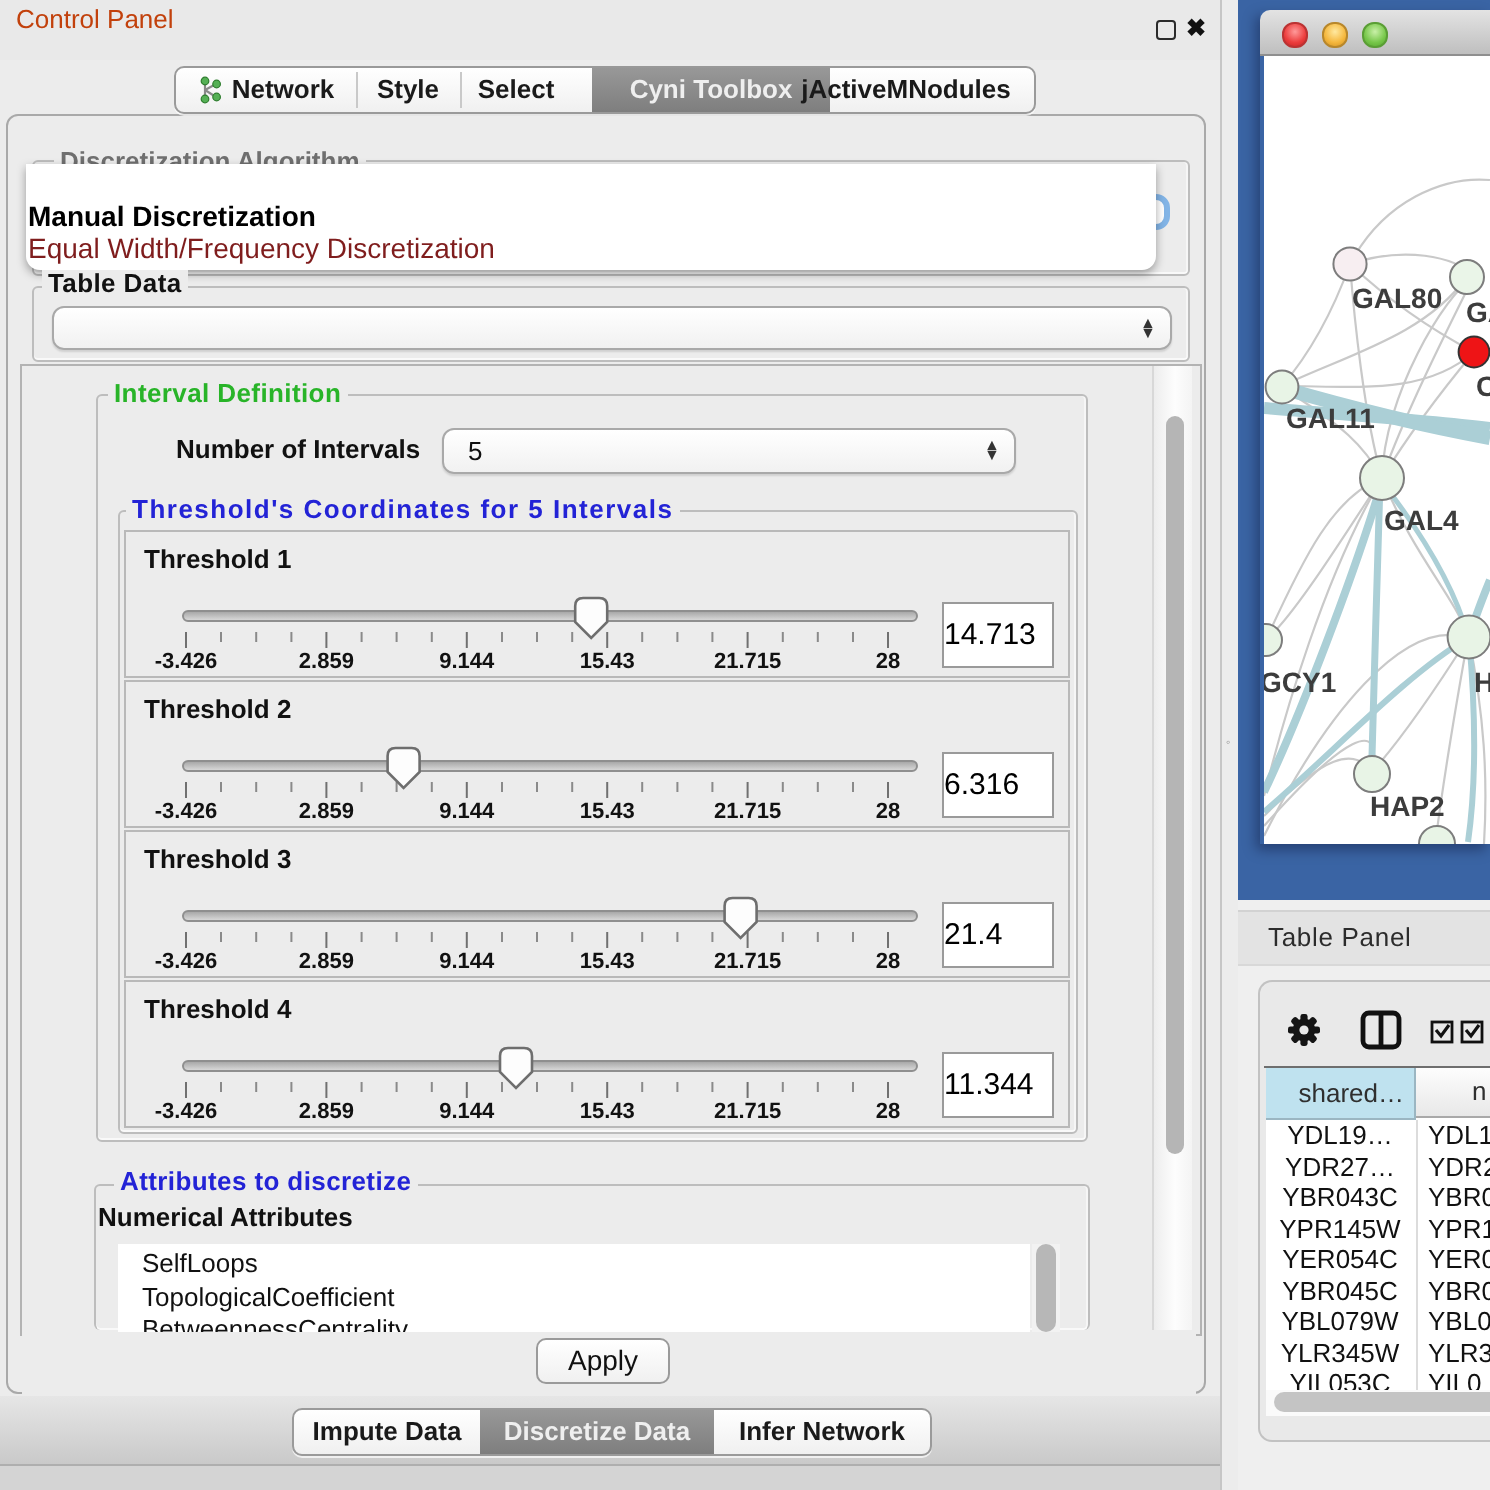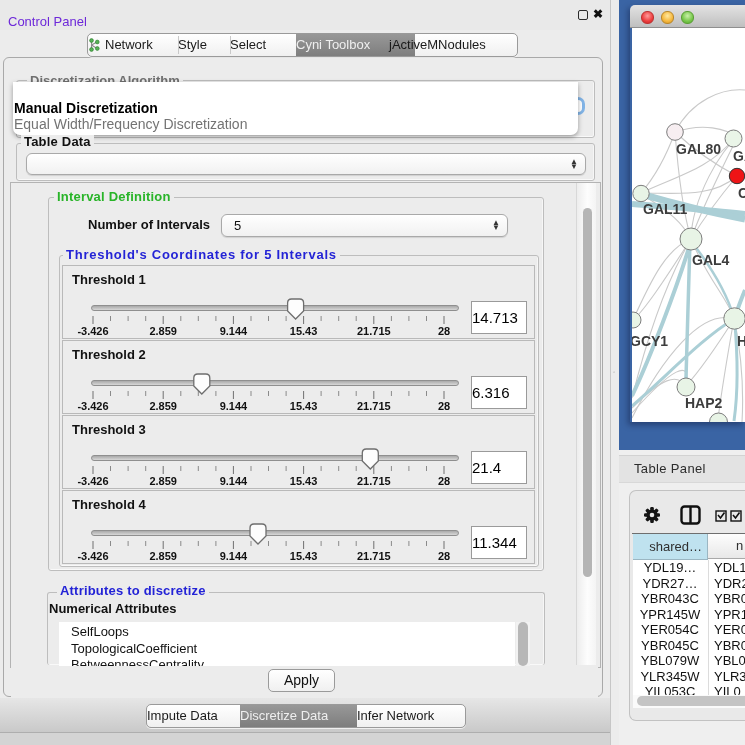--- a/index.html
+++ b/index.html
@@ -15,31 +15,31 @@
   .combo .ctext{position:absolute;left:12px;top:3px;font-size:13px;color:#111;}
   .arrows{position:absolute;width:10px;font-size:8px;line-height:5px;color:#333;text-align:center;}
   .thpanel{position:absolute;left:62px;width:471px;height:72px;border:1px solid #b9b9b9;background:#ececec;}
   .thlabel{position:absolute;left:9px;top:6px;font-size:13px;font-weight:bold;color:#111;}
   .track{position:absolute;left:28px;top:39px;width:366px;height:4px;border-radius:3px;
          background:linear-gradient(#a9a9a9,#d7d7d7);border:1px solid #8f8f8f;}
   .numbox{position:absolute;left:408px;top:35px;width:47px;height:31px;background:#fff;
           border:1px solid #9a9a9a;font-size:15px;text-align:left;line-height:31px;padding-right:7px;}
   .seg{position:absolute;height:22px;border:1px solid #9a9a9a;border-radius:5px;
        background:linear-gradient(#ffffff,#f0f0f0);box-shadow:0 1px 0 rgba(255,255,255,.7);}
-  .seg .s{position:absolute;top:0;height:22px;font-size:13px;font-weight:normal;line-height:22px;text-align:left;color:#1a1a1a;}
+  .seg .s{position:absolute;top:0;height:22px;font-size:13px;font-weight:bold;line-height:22px;text-align:center;color:#1a1a1a;}
   .seg .sel{background:linear-gradient(#989898,#7e7e7e);color:#efefef;}
   .sdiv{position:absolute;top:2px;height:18px;width:1px;background:#c9c9c9;}
 </style>
 </head>
 <body>
 
 <div class="abs" style="left:0;top:0;width:612px;height:745px;background:#ececec;">
 
   <div class="abs" style="left:0;top:0;width:612px;height:30px;background:#e9e9e9;"></div>
-  <div class="abs" style="left:8px;top:14px;font-size:13px;color:#6d28d9;">Control Panel</div>
+  <div class="abs" style="left:8px;top:2px;font-size:13px;color:#c2410c;">Control Panel</div>
   <div class="abs" style="left:578px;top:10px;width:8px;height:8px;border:1.6px solid #2b2b2b;border-radius:2px;"></div>
   <div class="abs" style="left:593px;top:7px;font-size:12px;font-weight:bold;color:#111;">✖</div>
 
   <div class="abs" style="left:3px;top:57px;width:598px;height:638px;border:1px solid #a9a9a9;border-radius:6px;background:#ececec;"></div>
 
   <div class="seg" style="left:87px;top:33px;width:429px;">
     <div class="s" style="left:0;width:90px;border-radius:4px 0 0 4px;">
       <svg width="13" height="14" viewBox="0 0 13 14" style="vertical-align:-3px;margin-right:4px;">
         <line x1="3.5" y1="2.5" x2="3.5" y2="11.5" stroke="#8a8a8a" stroke-width="1.1"></line>
         <line x1="3.5" y1="7" x2="9" y2="4" stroke="#8a8a8a" stroke-width="1.1"></line>
@@ -57,21 +57,21 @@
     <div class="sdiv" style="left:142px;"></div>
   </div>
 
   <div class="groupbox" style="left:16px;top:80px;width:577px;height:56px;"></div>
   <div class="abs" style="left:27px;top:73px;font-size:13px;font-weight:bold;color:#6f6f6f;background:#ececec;padding:0 3px;">Discretization Algorithm</div>
 
   <div class="abs" style="left:560px;top:97px;width:19px;height:12px;border:3px solid #82b4e6;border-radius:7px;background:#fff;"></div>
 
   <div class="abs" style="left:13px;top:82px;width:565px;height:53px;background:#ffffff;border-radius:0 0 7px 7px;box-shadow:0 2px 5px rgba(0,0,0,.35);"></div>
   <div class="abs" style="left:14px;top:100px;font-size:14px;font-weight:bold;color:#000;">Manual Discretization</div>
-  <div class="abs" style="left:14px;top:116px;font-size:14px;color:#737373;">Equal Width/Frequency Discretization</div>
+  <div class="abs" style="left:14px;top:116px;font-size:14px;color:#7f1d1d;">Equal Width/Frequency Discretization</div>
 
   <div class="groupbox" style="left:16px;top:143px;width:577px;height:36px;"></div>
   <div class="gtitle" style="left:21px;top:135px;color:#111;">Table Data</div>
   <div class="combo" style="left:26px;top:153px;width:558px;height:20px;">
     <div class="arrows" style="right:6px;top:5px;">▲<br>▼</div>
   </div>
 
   <div class="abs" style="left:10px;top:182px;width:589px;height:484px;border:1px solid #b3b3b3;background:#ececec;"></div>
 
   <div class="abs" style="left:576px;top:183px;width:19px;height:482px;background:linear-gradient(90deg,#ededed,#fdfdfd 55%,#f4f4f4);border-left:1px solid #d8d8d8;"></div>

